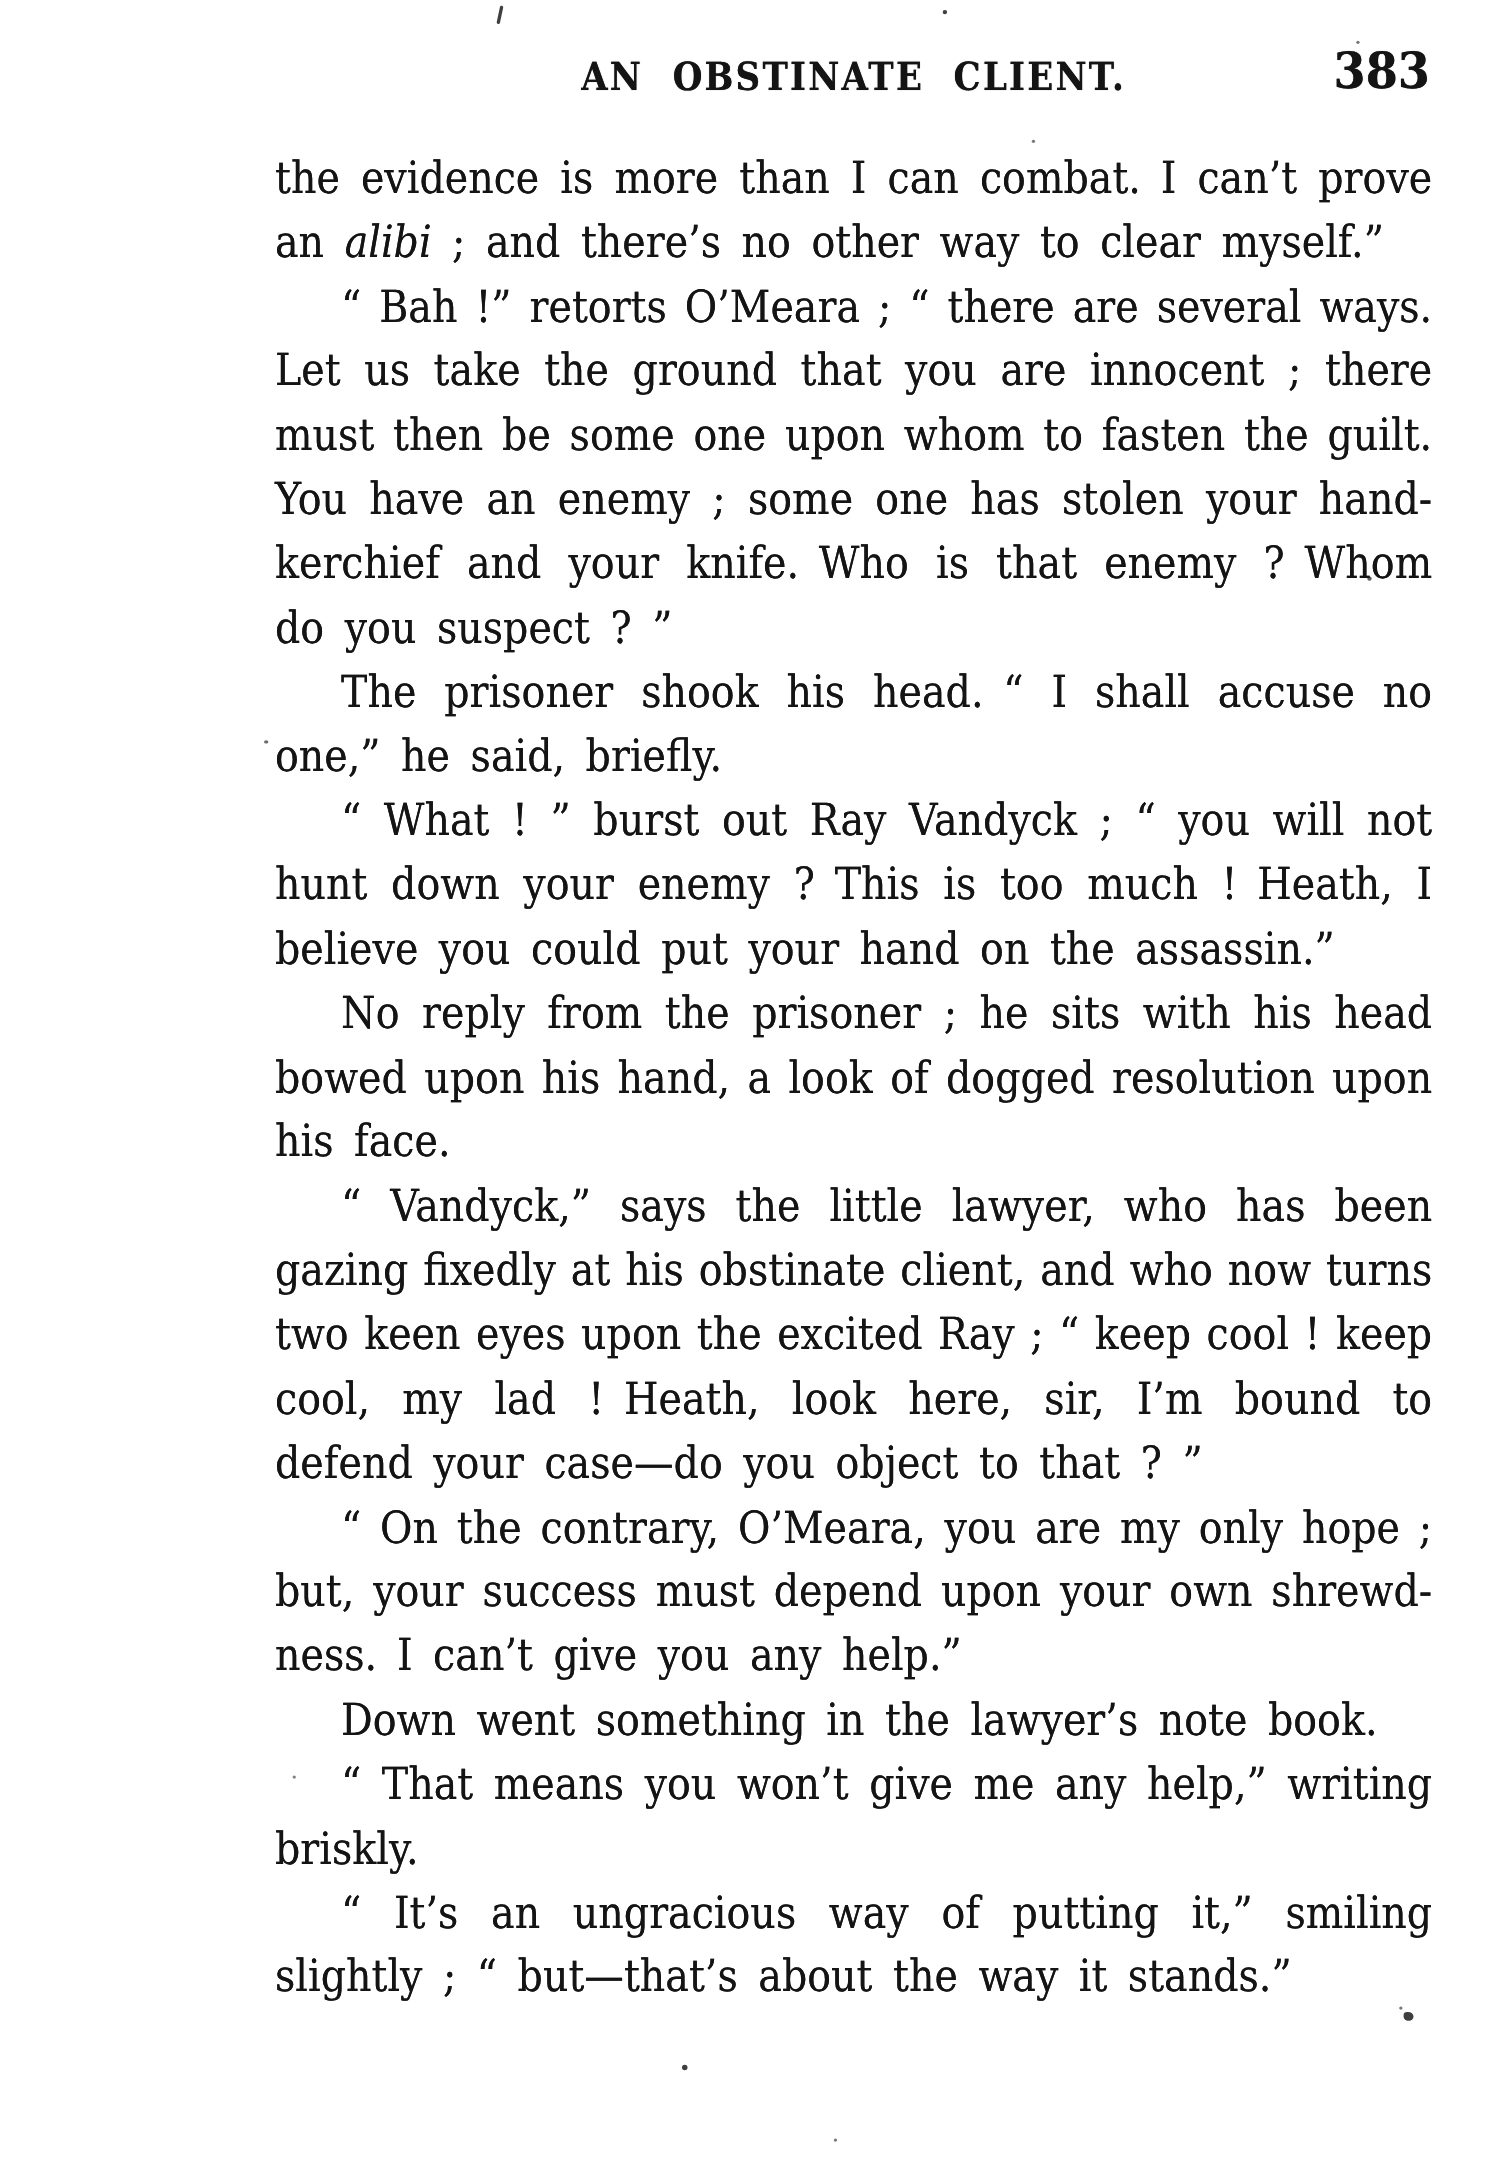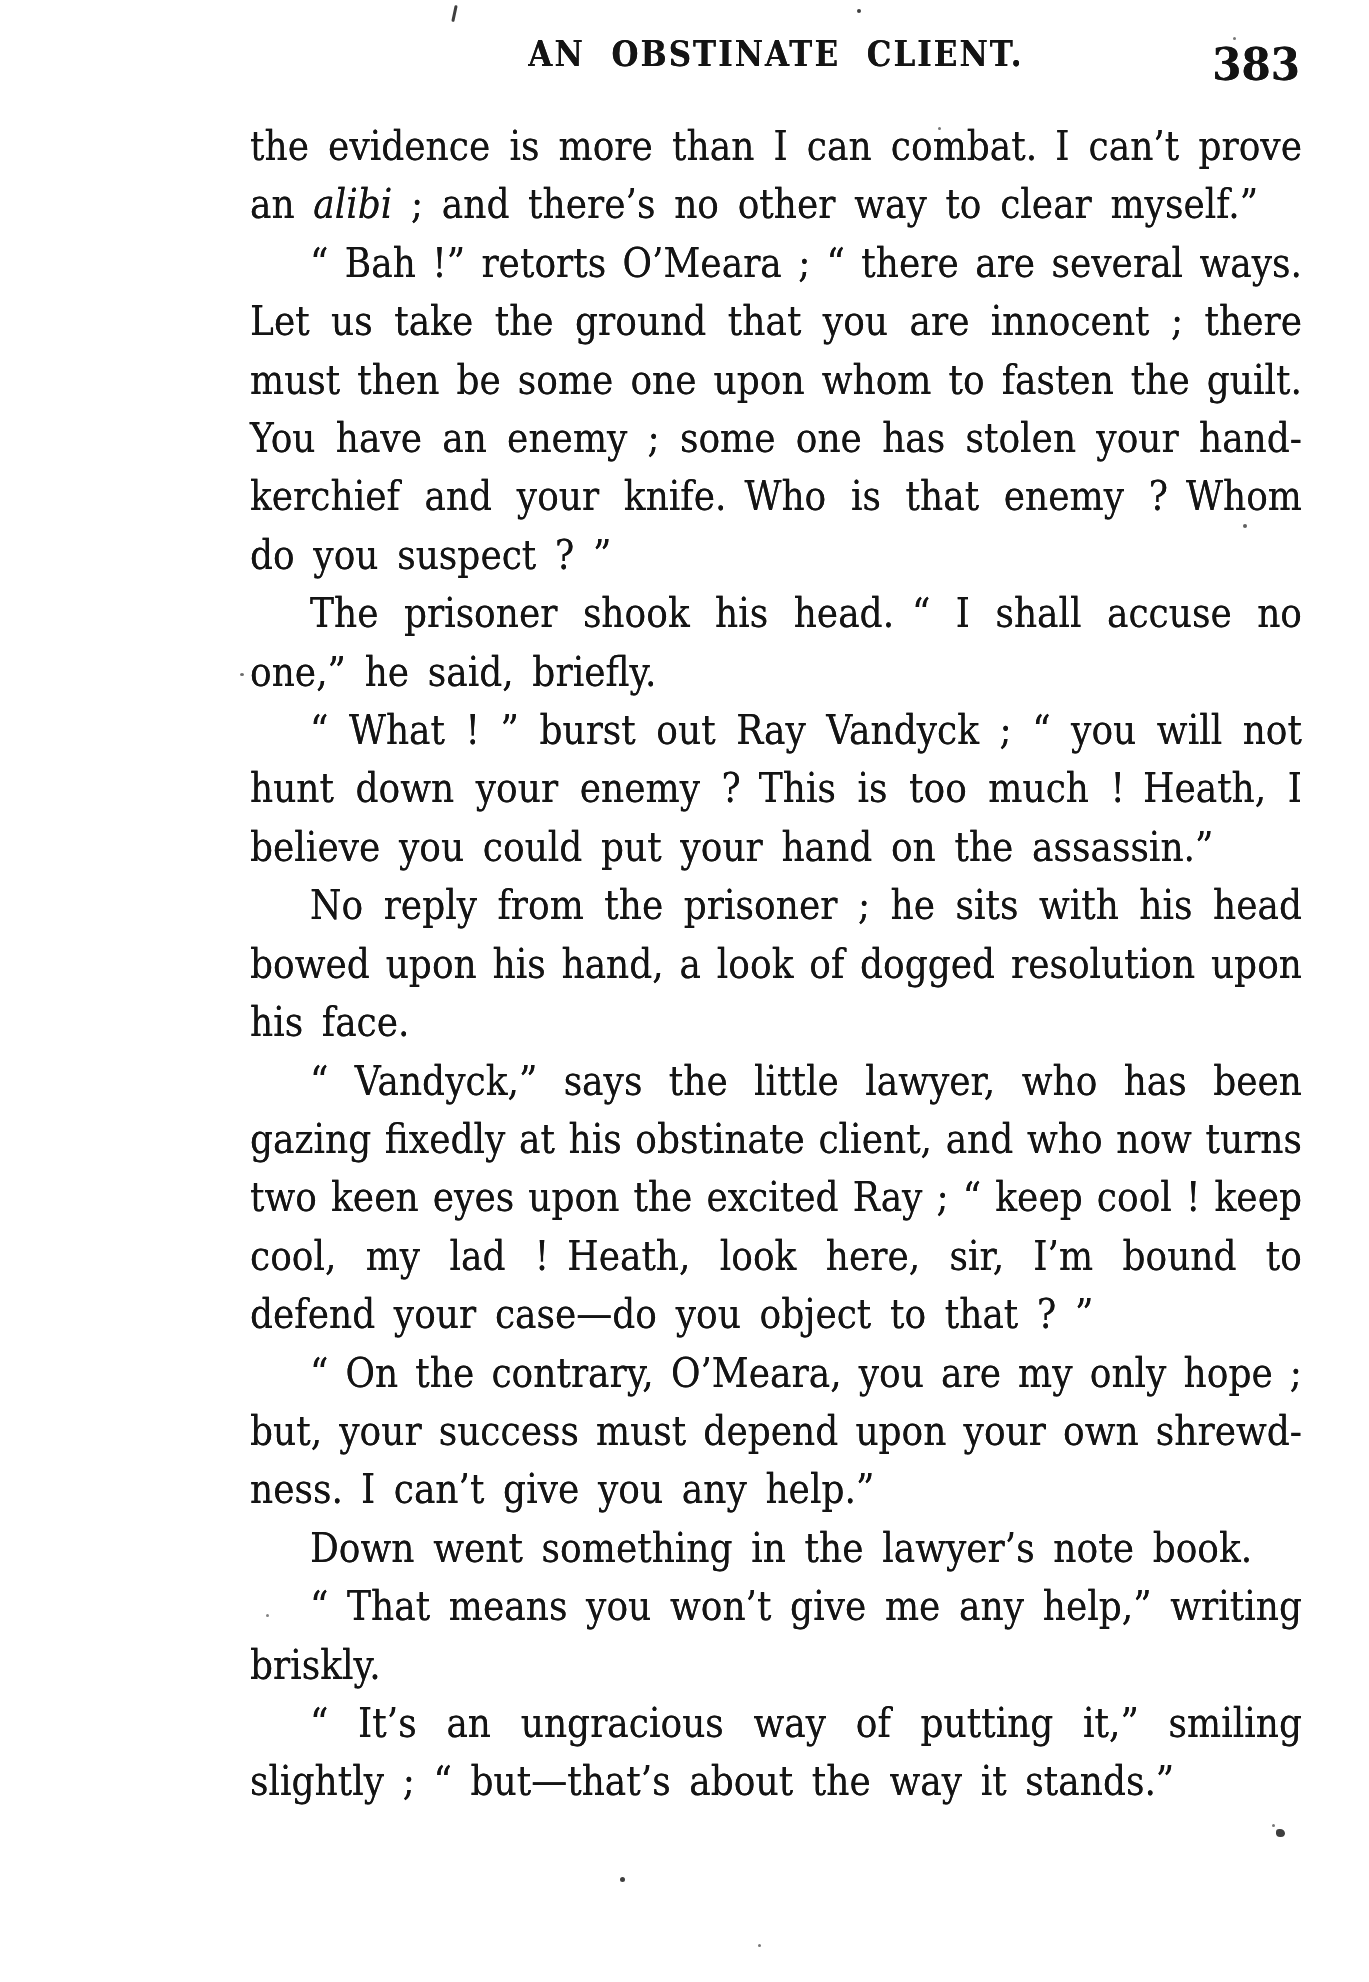--- a/index.html
+++ b/index.html
@@ -8,21 +8,21 @@
     width:1369px;
     height:1982px;
     background:#ffffff;
     overflow:hidden;
     font-family:"DejaVu Serif", serif;
     color:#141414;
   }
   
   .running-header{
     position:absolute;
-    top:35px; left:250px; width:1052px;
+    top:52px; left:250px; width:1052px;
     text-align:center;
   }
   .header-title{
     display:inline-block;
     font-size:31px;
     font-weight:bold;
     letter-spacing:2px;
     word-spacing:14px;
     transform:scaleY(1.14);
     transform-origin:center;
@@ -33,21 +33,21 @@
     top:40px; right:69px;
     font-size:42px;
     font-weight:bold;
     transform:scaleY(1.08);
     transform-origin:right center;
     text-shadow:0 0 0.6px rgba(0,0,0,.85);
   }
   
   .page-body{
     position:absolute;
-    top:118px; left:250px; width:1052px;
+    top:134px; left:250px; width:1052px;
     font-size:36px;
     line-height:58.4px;
     text-shadow:0 0 0.55px rgba(0,0,0,.8);
   }
   .line{
     text-align:justify;
     text-align-last:justify;
     word-spacing:0.06em;
     transform:scaleY(1.12);
     transform-origin:left center;

